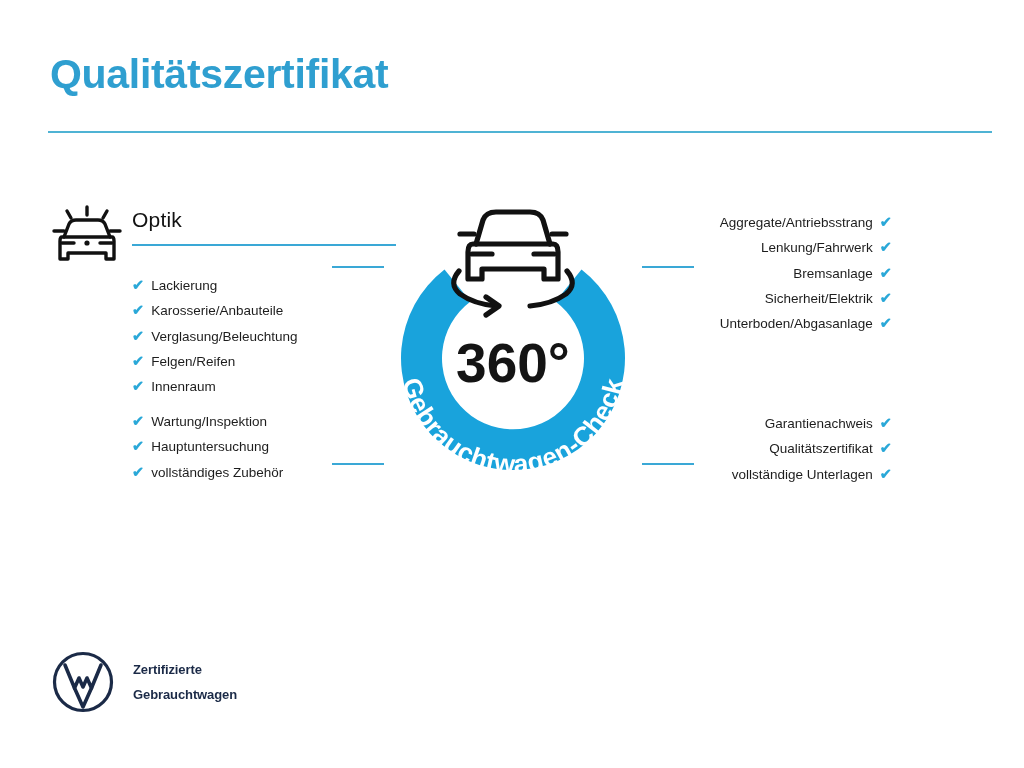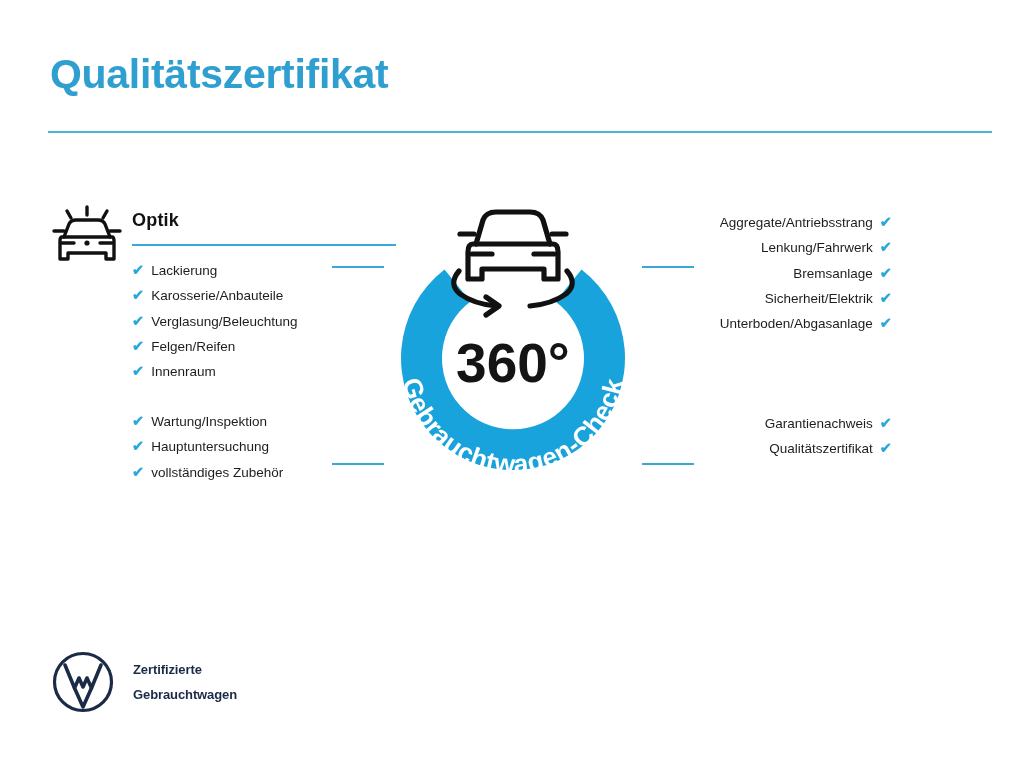--- a/index.html
+++ b/index.html
@@ -47,22 +47,22 @@
   .sec-optik    { top: 205px; }
   .sec-wartung  { top: 402px; }
   .sec-technik  { top: 205px; }
   .sec-garantie { top: 402px; }
 
   .sec-head {
     position: relative;
     height: 48px;
   }
   .sec-title {
-    font-size: 18px;
-    font-weight: bold;
+    font-size: 21px;
+    font-weight: normal;
     color: #121212;
     line-height: 30px;
     letter-spacing: 0.2px;
   }
   .col-left .sec-title  { text-align: left;  padding-left: 84px; }
   .col-right .sec-title { text-align: right; padding-right: 84px; }
 
   .sec-rule {
     position: absolute;
     bottom: 7px;
@@ -101,21 +101,21 @@
   .col-left .check-list li { padding-left: 0; }
 
   .chk {
     color: #2aa8d8;
     font-size: 14.5px;
     font-weight: bold;
   }
   .col-left .chk  { margin-right: 7px; }
   .col-right .chk { margin-left: 7px; }
 
-  .list-optik    { margin-top: 5px; }
+  .list-optik    { margin-top: 20px; }
   .list-wartung  { margin-top: 7px; }
   .list-technik  { margin-top: 5px; }
   .list-garantie { margin-top: 9px; }
 
   
   .badge {
     position: absolute;
     left: 378px;
     top: 196px;
     width: 270px;
@@ -204,20 +204,21 @@
     <li><span>Bremsanlage</span><span class="chk">✔</span></li>
     <li><span>Sicherheit/Elektrik</span><span class="chk">✔</span></li>
     <li><span>Unterboden/Abgasanlage</span><span class="chk">✔</span></li>
   </ul>
 </div>
 
 <div class="col col-right sec-garantie">
   <ul class="check-list list-garantie">
     <li><span>Garantienachweis</span><span class="chk">✔</span></li>
     <li><span>Qualitätszertifikat</span><span class="chk">✔</span></li>
+    <li><span>vollständige Unterlagen</span><span class="chk">✔</span></li>
   </ul>
 </div>
 
 <div class="conn conn-tl"></div>
 <div class="conn conn-tr"></div>
 <div class="conn conn-bl"></div>
 <div class="conn conn-br"></div>
 
 <div class="badge">
   <svg viewBox="0 0 270 300" width="270" height="300">

